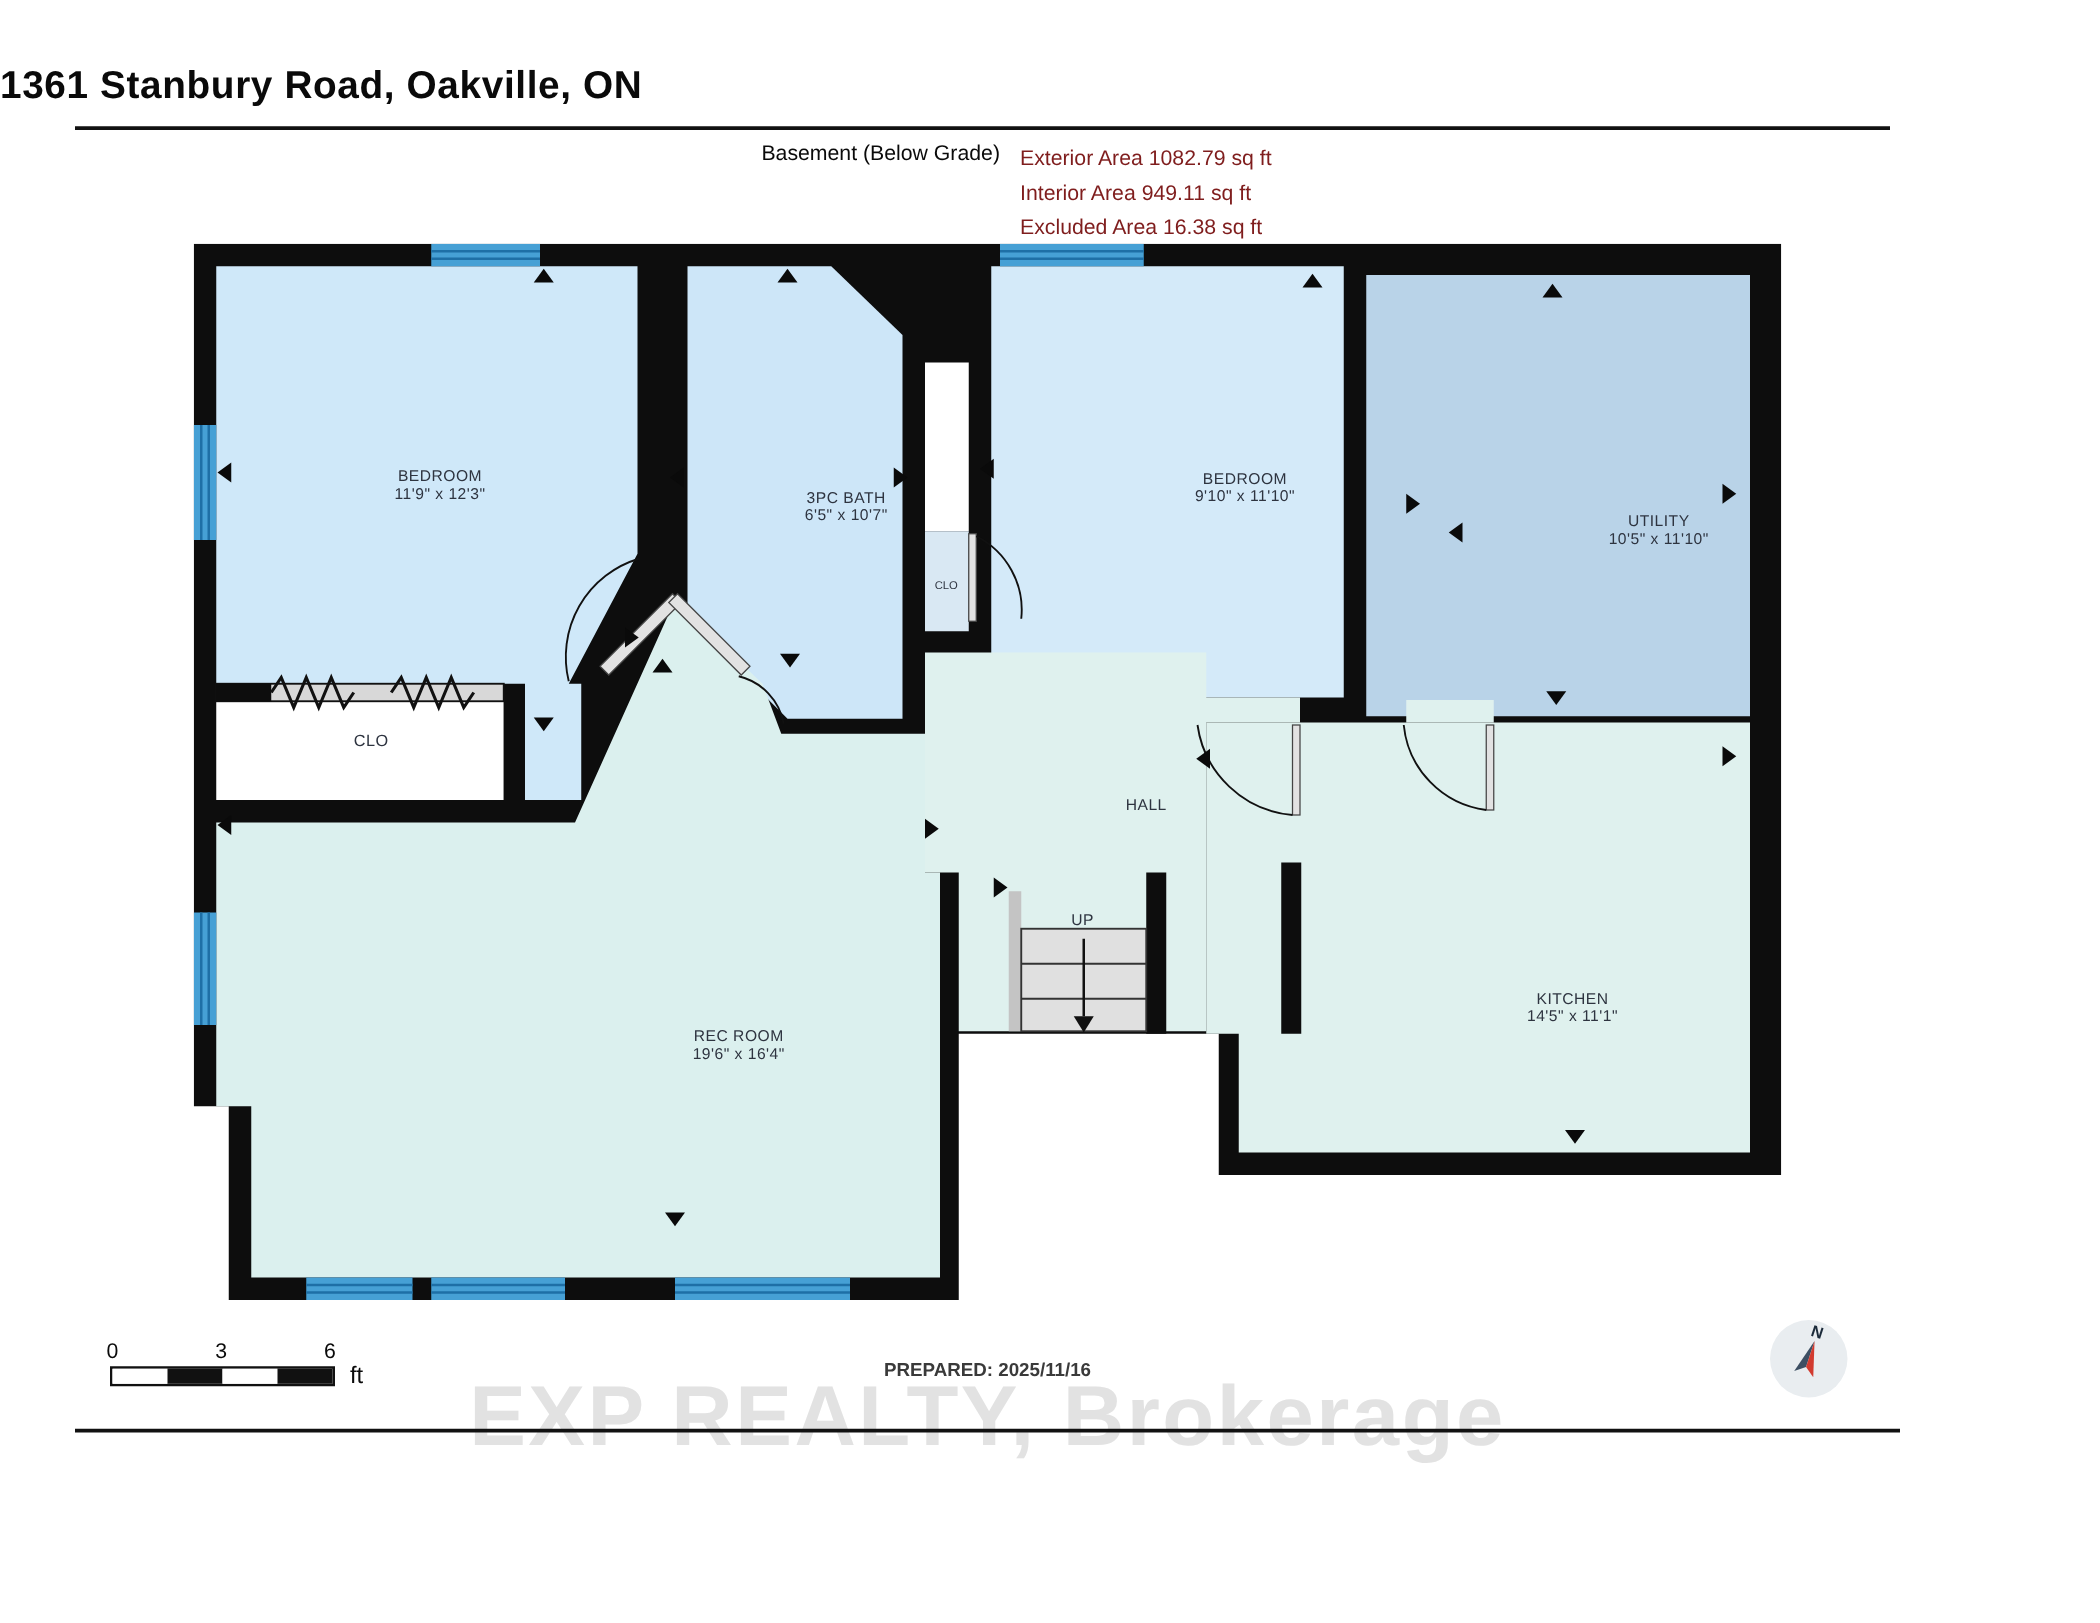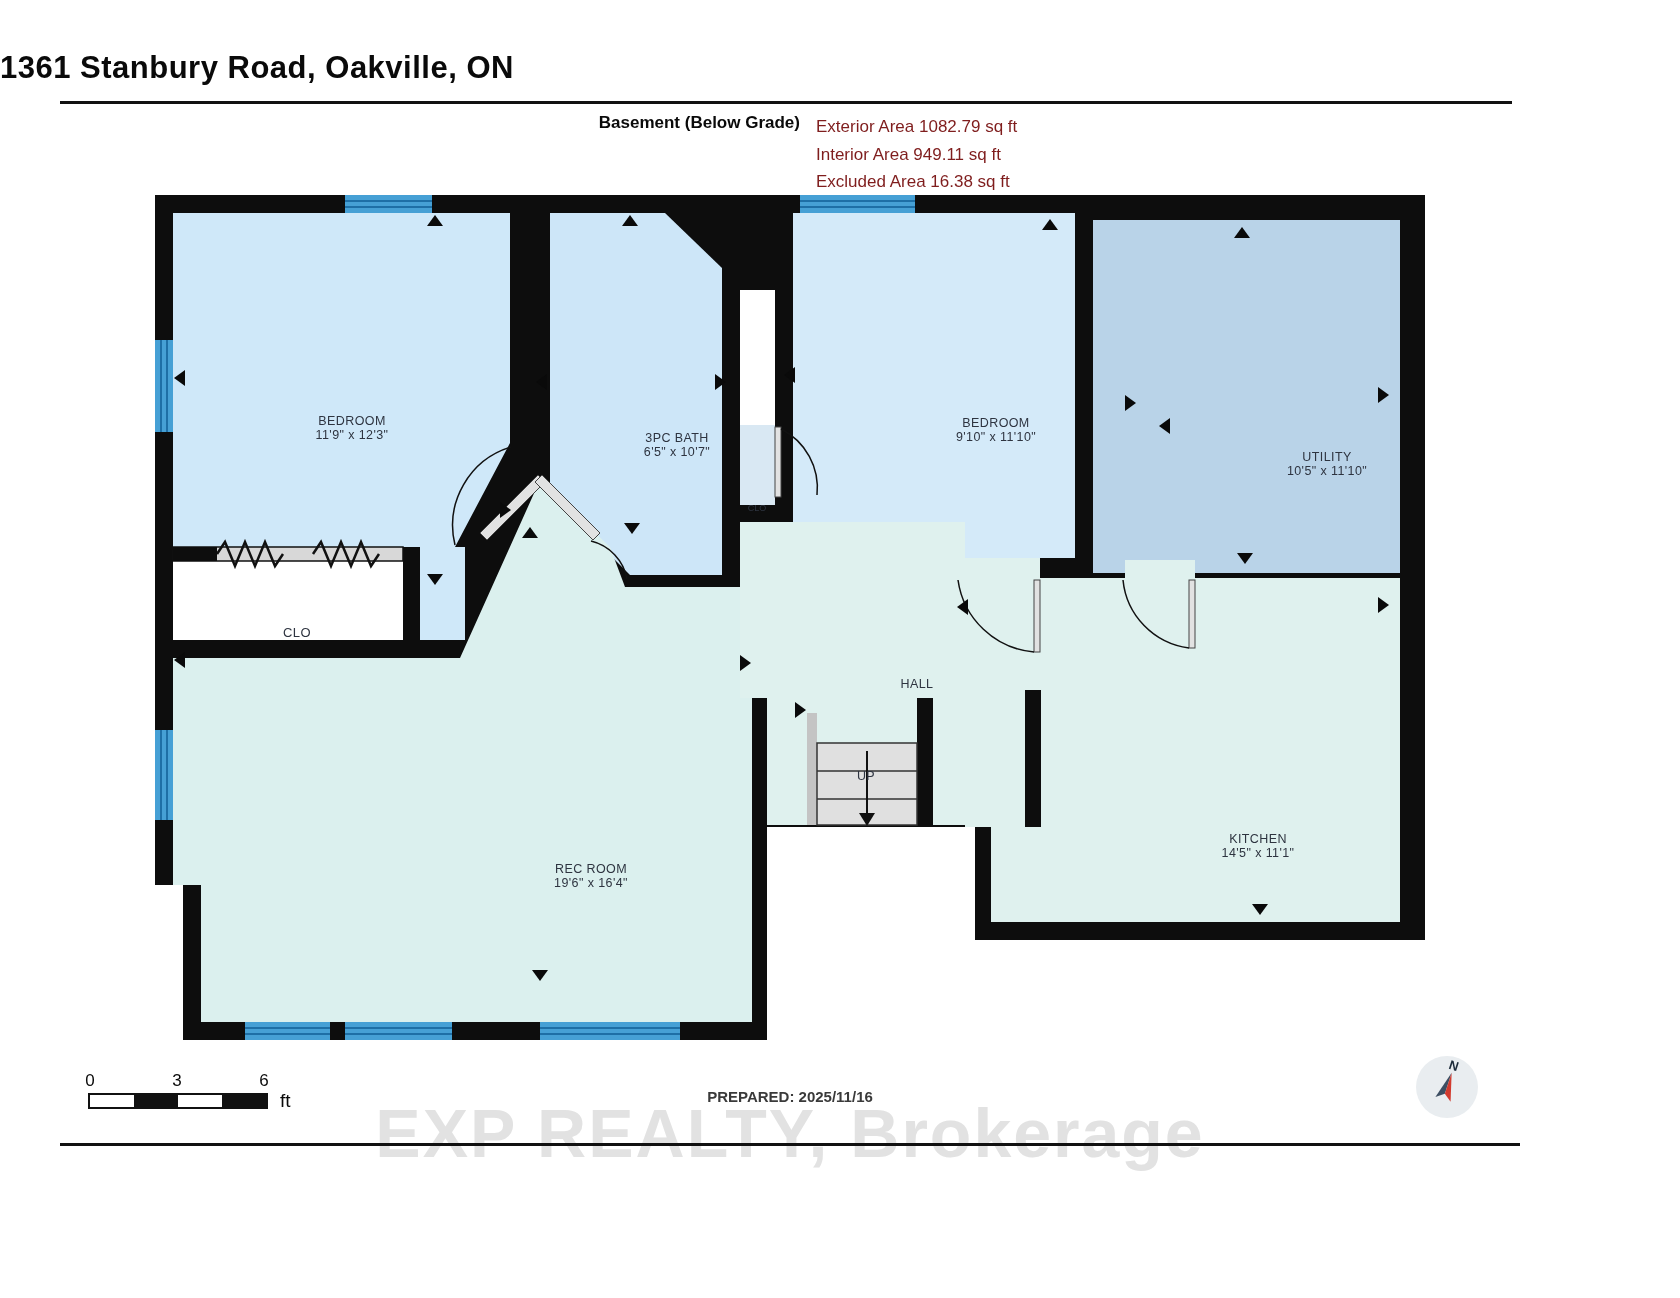--- a/index.html
+++ b/index.html
@@ -2,25 +2,25 @@
 <html><head>
 <meta charset="utf-8">
 <style>
   html,body{margin:0;padding:0;background:#ffffff;}
   .page{position:relative;width:1680px;height:1298px;background:#ffffff;overflow:hidden;
         font-family:"Liberation Sans", sans-serif;color:#111;}
   .title{position:absolute;left:0;top:50px;width:1580px;
          font-size:31px;font-weight:bold;letter-spacing:0.5px;color:#0a0a0a;}
   .hrule{position:absolute;left:60px;top:101px;width:1452px;height:3px;background:#111;}
   .floor-label{position:absolute;left:360px;top:113px;width:440px;text-align:right;
-               font-size:17px;font-weight:bold;color:#0a0a0a;}
+               font-size:17px;font-weight:normal;color:#0a0a0a;}
   .area-lines{position:absolute;left:816px;top:113px;font-size:17px;line-height:27.5px;color:#7f1d1d;}
   .plan{position:absolute;left:155px;top:195px;width:1270px;height:845px;}
   .room-label{position:absolute;transform:translateX(-50%);text-align:center;white-space:nowrap;
-              font-size:12.5px;line-height:14px;letter-spacing:0.4px;color:#2e3440;z-index:3;margin-top:40px;}
+              font-size:12.5px;line-height:14px;letter-spacing:0.4px;color:#2e3440;z-index:3;}
   .room-label .dims{display:block;}
   .mini{font-size:12.5px;}
   .tiny{font-size:9px;letter-spacing:0;}
   .clo-label{font-size:13px;}
   .scale-ticks span{position:absolute;top:1071px;transform:translateX(-50%);font-size:17px;color:#0a0a0a;}
   .scale-bar{position:absolute;left:88px;top:1093px;width:176px;height:12px;border:2px solid #111;
              display:flex;z-index:2;background:#fff;}
   .scale-bar i{flex:1 0 25%;}
   .seg-b{background:#111;}
   .seg-w{background:#fff;}

